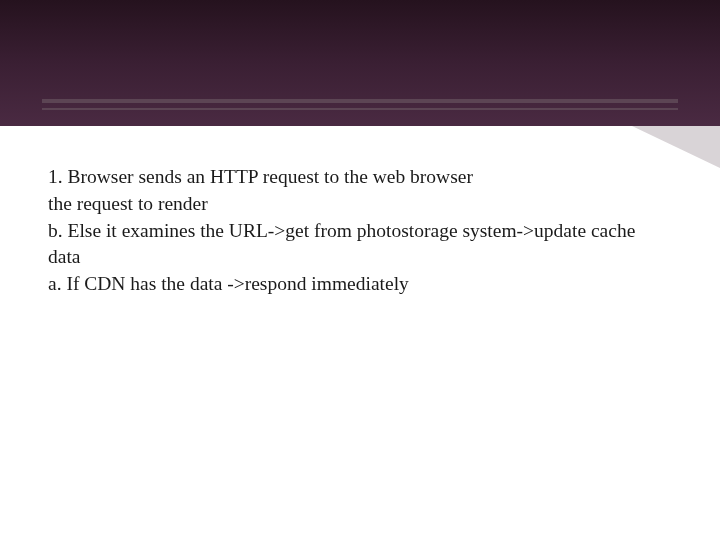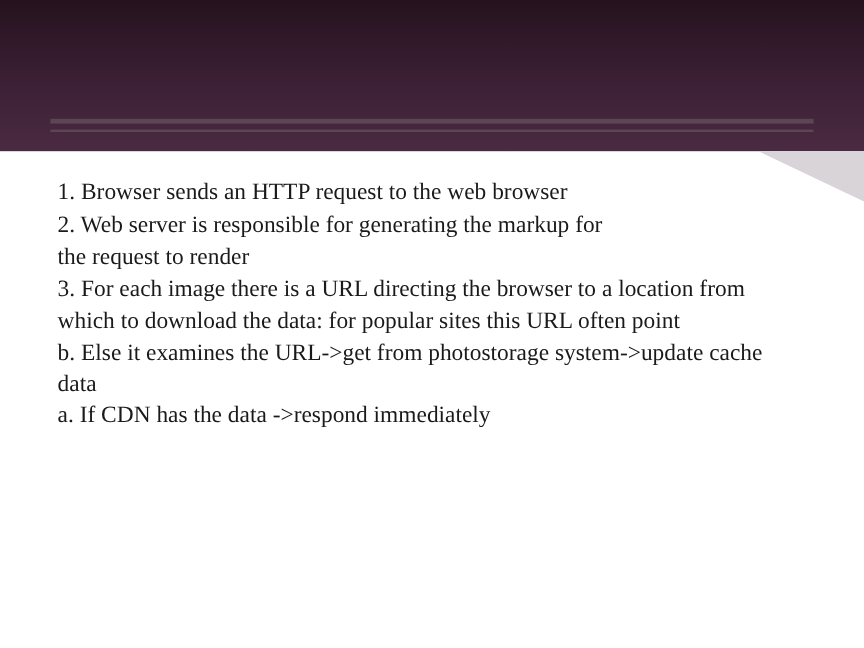--- a/index.html
+++ b/index.html
@@ -46,21 +46,21 @@
     top: 126px;
     right: 0;
     width: 0;
     height: 0;
     
     border-top: 42px solid #d9d4d7;
     border-left: 88px solid transparent;
   }
   .content {
     position: absolute;
-    top: 148px;
+    top: 164px;
     left: 48px;
     width: 600px;
     color: #1a1a1a;
     font-size: 19.5px;
     line-height: 1.33;
   }
   .content .line {
     margin: 0 0 1px 0;
     padding: 0;
   }
@@ -73,19 +73,17 @@
 
 <div class="slide">
   <div class="header-band">
     <div class="header-rule-top"></div>
     <div class="header-rule-bottom"></div>
   </div>
   <div class="corner-fold"></div>
 
   <div class="content">
     <p class="line">1. Browser sends an HTTP request to the web browser</p>
-    <p class="line">2. Web server is responsible for generating the markup for</p>
     <p class="line indent">the request to render</p>
-    <p class="line">3. For each image there is a URL directing the  browser to a location from which to download the data: for popular sites this URL often point</p>
     <p class="line">b. Else it examines the URL-&gt;get from  photostorage system-&gt;update cache data</p>
     <p class="line">a. If CDN has the data -&gt;respond immediately</p>
   </div>
 </div>
 
 </body></html>

